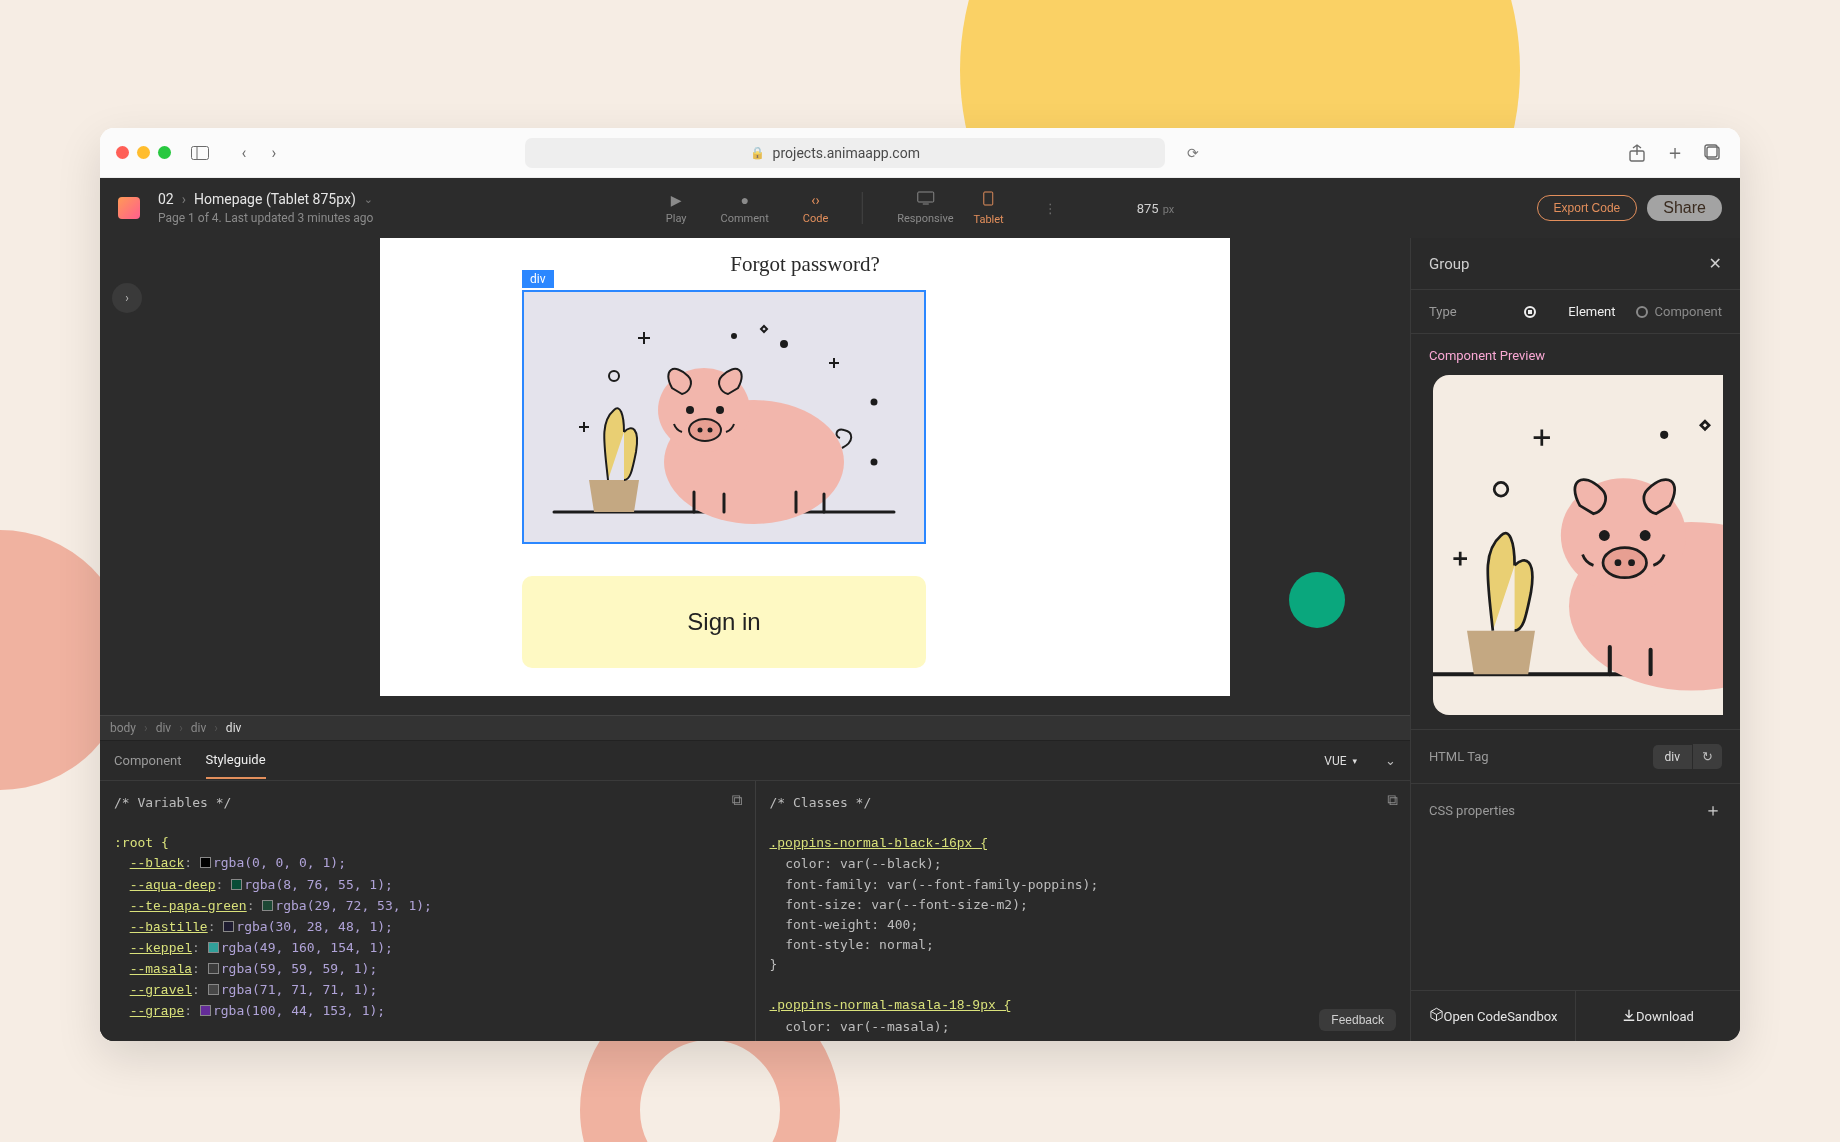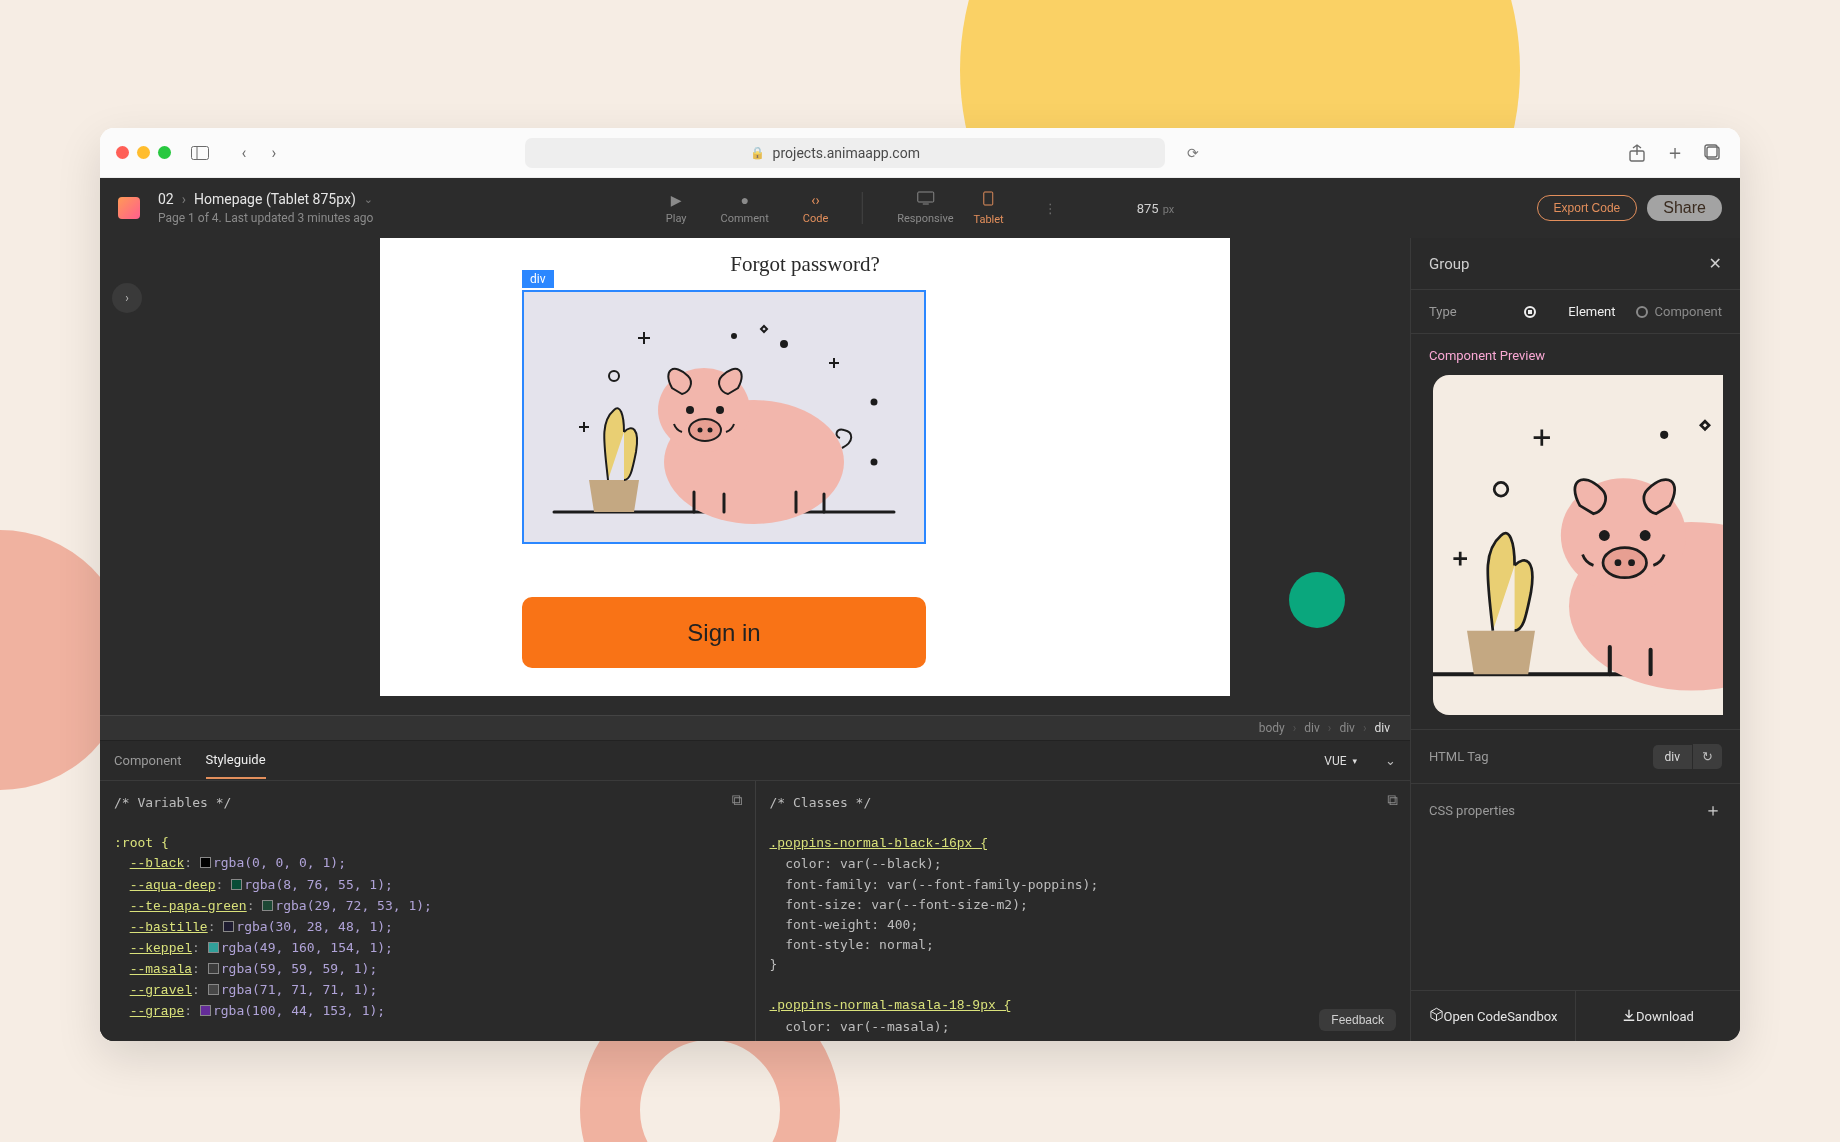--- a/index.html
+++ b/index.html
@@ -167,40 +167,40 @@
     background:#e4e3ec;
   }
   .sel-tag {
     position:absolute; top:-22px; left:-2px;
     background:#2b87ff; color:#fff; font-size:12px;
     padding:2px 8px;
   }
   .signin-btn {
     position:absolute;
     left:142px; bottom:28px;
-    width:404px; height:71px;
-    background:#f97316;
+    width:404px; height:92px;
+    background:#fef9c3;
     border:none; border-radius:10px;
     font-size:24px; color:#222;
     cursor:pointer;
   }
   .green-dot {
     position:absolute;
     width:56px;height:56px;border-radius:50%;
     background:#0aa77d;
     right: -115px; top: 334px;
   }
   
   .illus{position:absolute;inset:0;}
 
   
   .dom-crumb {
     height:26px; background:#333; border-top:1px solid #444; border-bottom:1px solid #222;
-    display:flex; align-items:center; padding:0 20px; gap:8px;
-    font-size:12px; color:#8a8a8a;justify-content:flex-end;
+    display:flex; align-items:center; padding:0 10px; gap:8px;
+    font-size:12px; color:#8a8a8a;
   }
   .dom-crumb .c{cursor:pointer;}
   .dom-crumb .c.cur{color:#e0e0e0;}
   .dom-crumb .s{color:#555;}
 
   
   .code-panel { height:300px; background:#2a2a2a; display:flex; flex-direction:column; }
   .code-tabs {
     height:40px; display:flex; align-items:center; gap:24px; padding:0 14px;
     border-bottom:1px solid #3a3a3a; font-size:13px; color:#9a9a9a;

